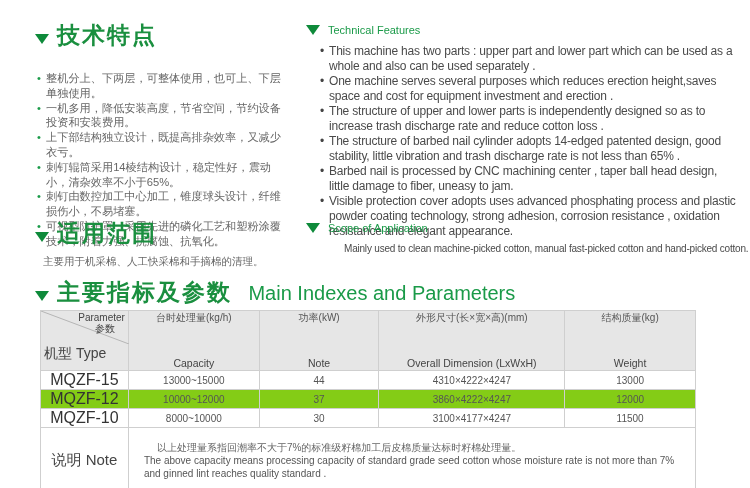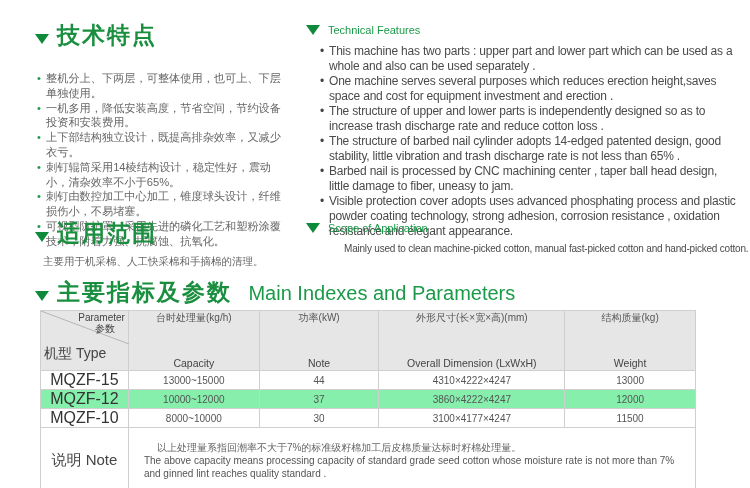--- a/index.html
+++ b/index.html
@@ -16,21 +16,21 @@
   .cn-list li::before { color:#1a9a48; }
   .en-list { font-size:12px; line-height:15px; color:#4a4a4a; width:420px; letter-spacing:-0.2px; }
   .en-list li::before { color:#444; }
   .scope-cn { font-size:10.5px; color:#666; }
   .scope-en { font-size:10px; color:#4a4a4a; letter-spacing:-0.2px; }
   table.params { border-collapse:collapse; width:656px; font-size:10px; color:#555; }
   table.params td, table.params th { border:1px solid #cfcfcf; text-align:center; }
   table.params thead th { background:#e6e6e6; font-weight:normal; height:51px; line-height:13px; color:#555; }
   table.params thead th .en { color:#444; font-size:10.5px;margin-top:33px; }
   table.params tbody tr.data td { height:18px; }
-  table.params tbody tr.alt td { background:#86efac; }
+  table.params tbody tr.alt td { background:#84cc16; }
   table.params td.model { color:#333; font-size:16px; }
   .corner { position:relative; width:87px; padding:0; }
   .corner svg { position:absolute; left:0; top:0; }
   .corner .c-tr { position:absolute; right:3px; top:1px; text-align:right; line-height:11px; font-size:10px; color:#444; }
   .corner .c-bl { position:absolute; left:3px; bottom:10px; font-size:14px; color:#444; }
   td.note-label { height:66px; color:#444; font-size:15px; }
   td.note-text { text-align:left !important; padding:4px 15px; font-size:10px; line-height:13px; color:#555; }
 </style>
 </head>
 <body>

